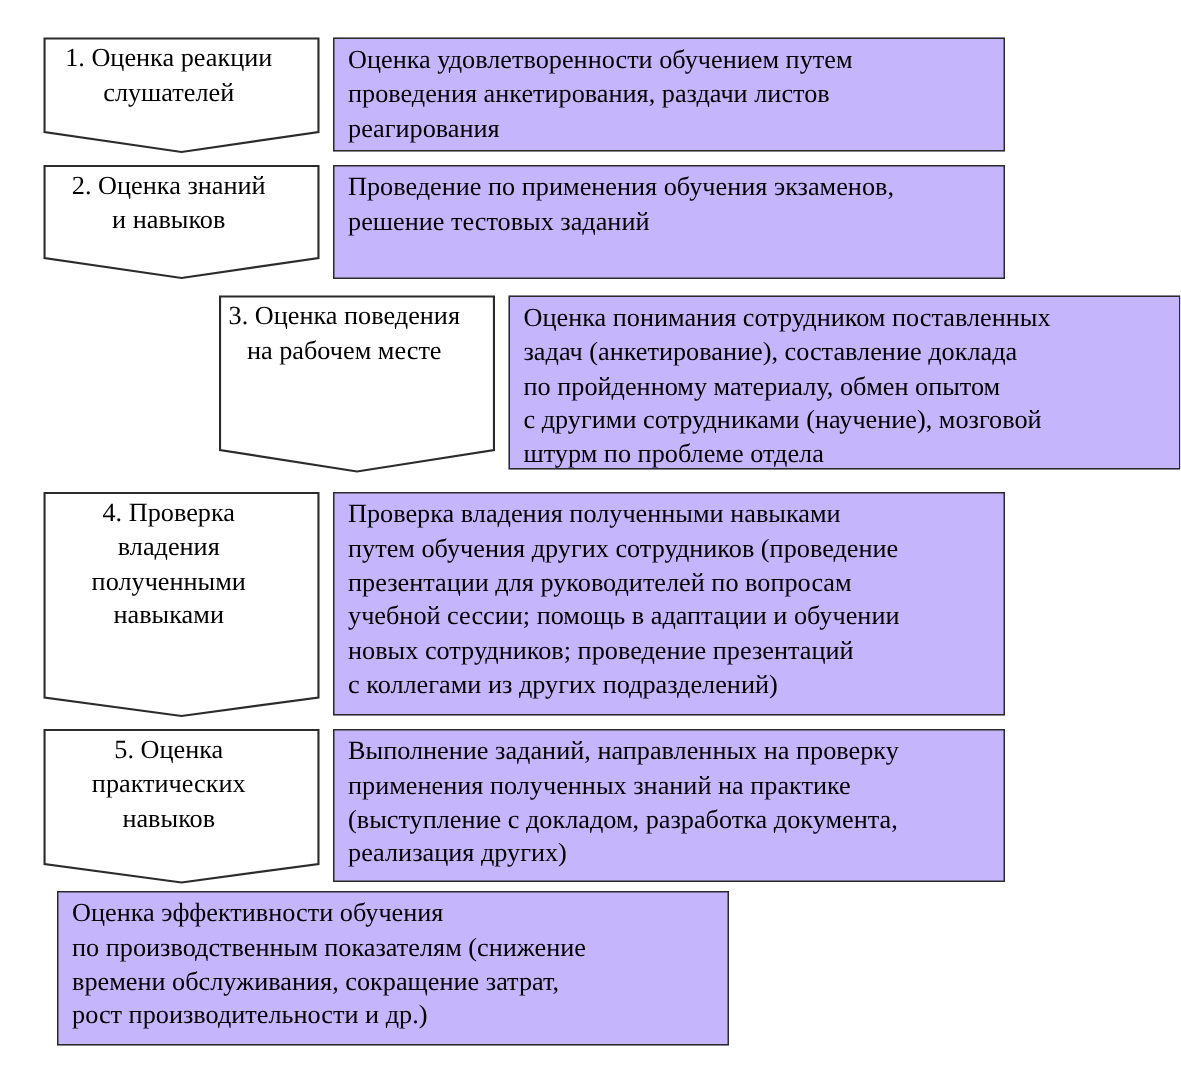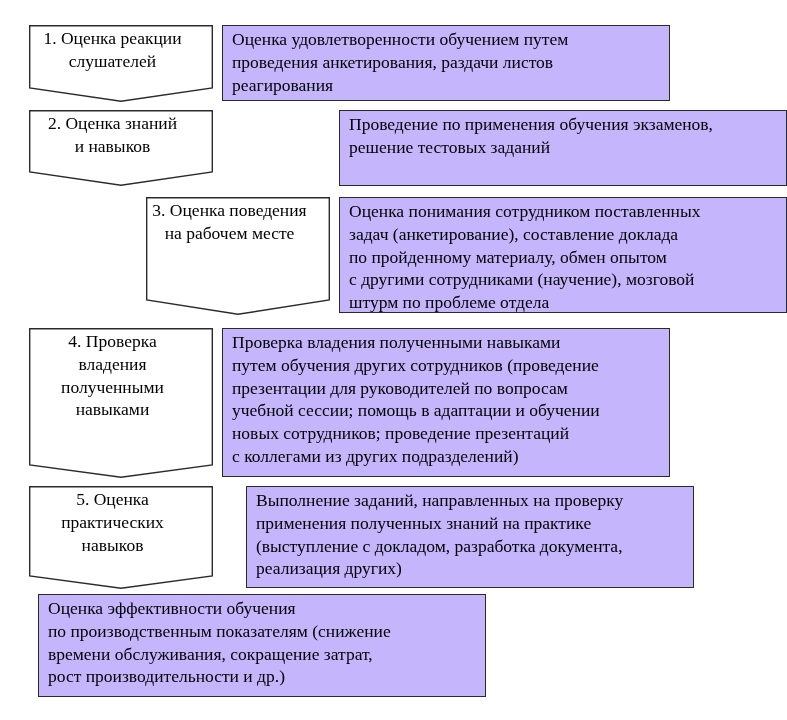--- a/index.html
+++ b/index.html
@@ -52,24 +52,24 @@
     border: 1.5px solid #2b2b2b;
     background: #c4b5fd;
     padding: 2px 8px 2px 9px;
     font-size: 17.5px;
     line-height: 22.8px;
     white-space: pre-line;
   }
   .shape-poly { fill: #ffffff; stroke: #2b2b2b; stroke-width: 1.4; }
 
   .r1 { margin-bottom: 9px; }
-  .r2 { margin-bottom: 11px; justify-content: space-between; }
+  .r2 { margin-bottom: 11px; }
   .r3 { margin-bottom: 15px; justify-content: flex-end; }
   .r4 { margin-bottom: 9px; }
-  .r5 { margin-bottom: 6px; gap: 24px; }
+  .r5 { margin-bottom: 6px; }
   .r6 { margin-bottom: 0; }
 
   .r1 .arrow-cell, .r1 .desc-box { height: 76px; }
   .r2 .arrow-cell, .r2 .desc-box { height: 76px; }
   .r3 .arrow-cell, .r3 .desc-box { height: 116px; }
   .r4 .arrow-cell, .r4 .desc-box { height: 149px; }
   .r5 .arrow-cell, .r5 .desc-box { height: 102px; }
   .r6 .arrow-cell, .r6 .desc-box { height: 103px; }
 </style>
 </head>

